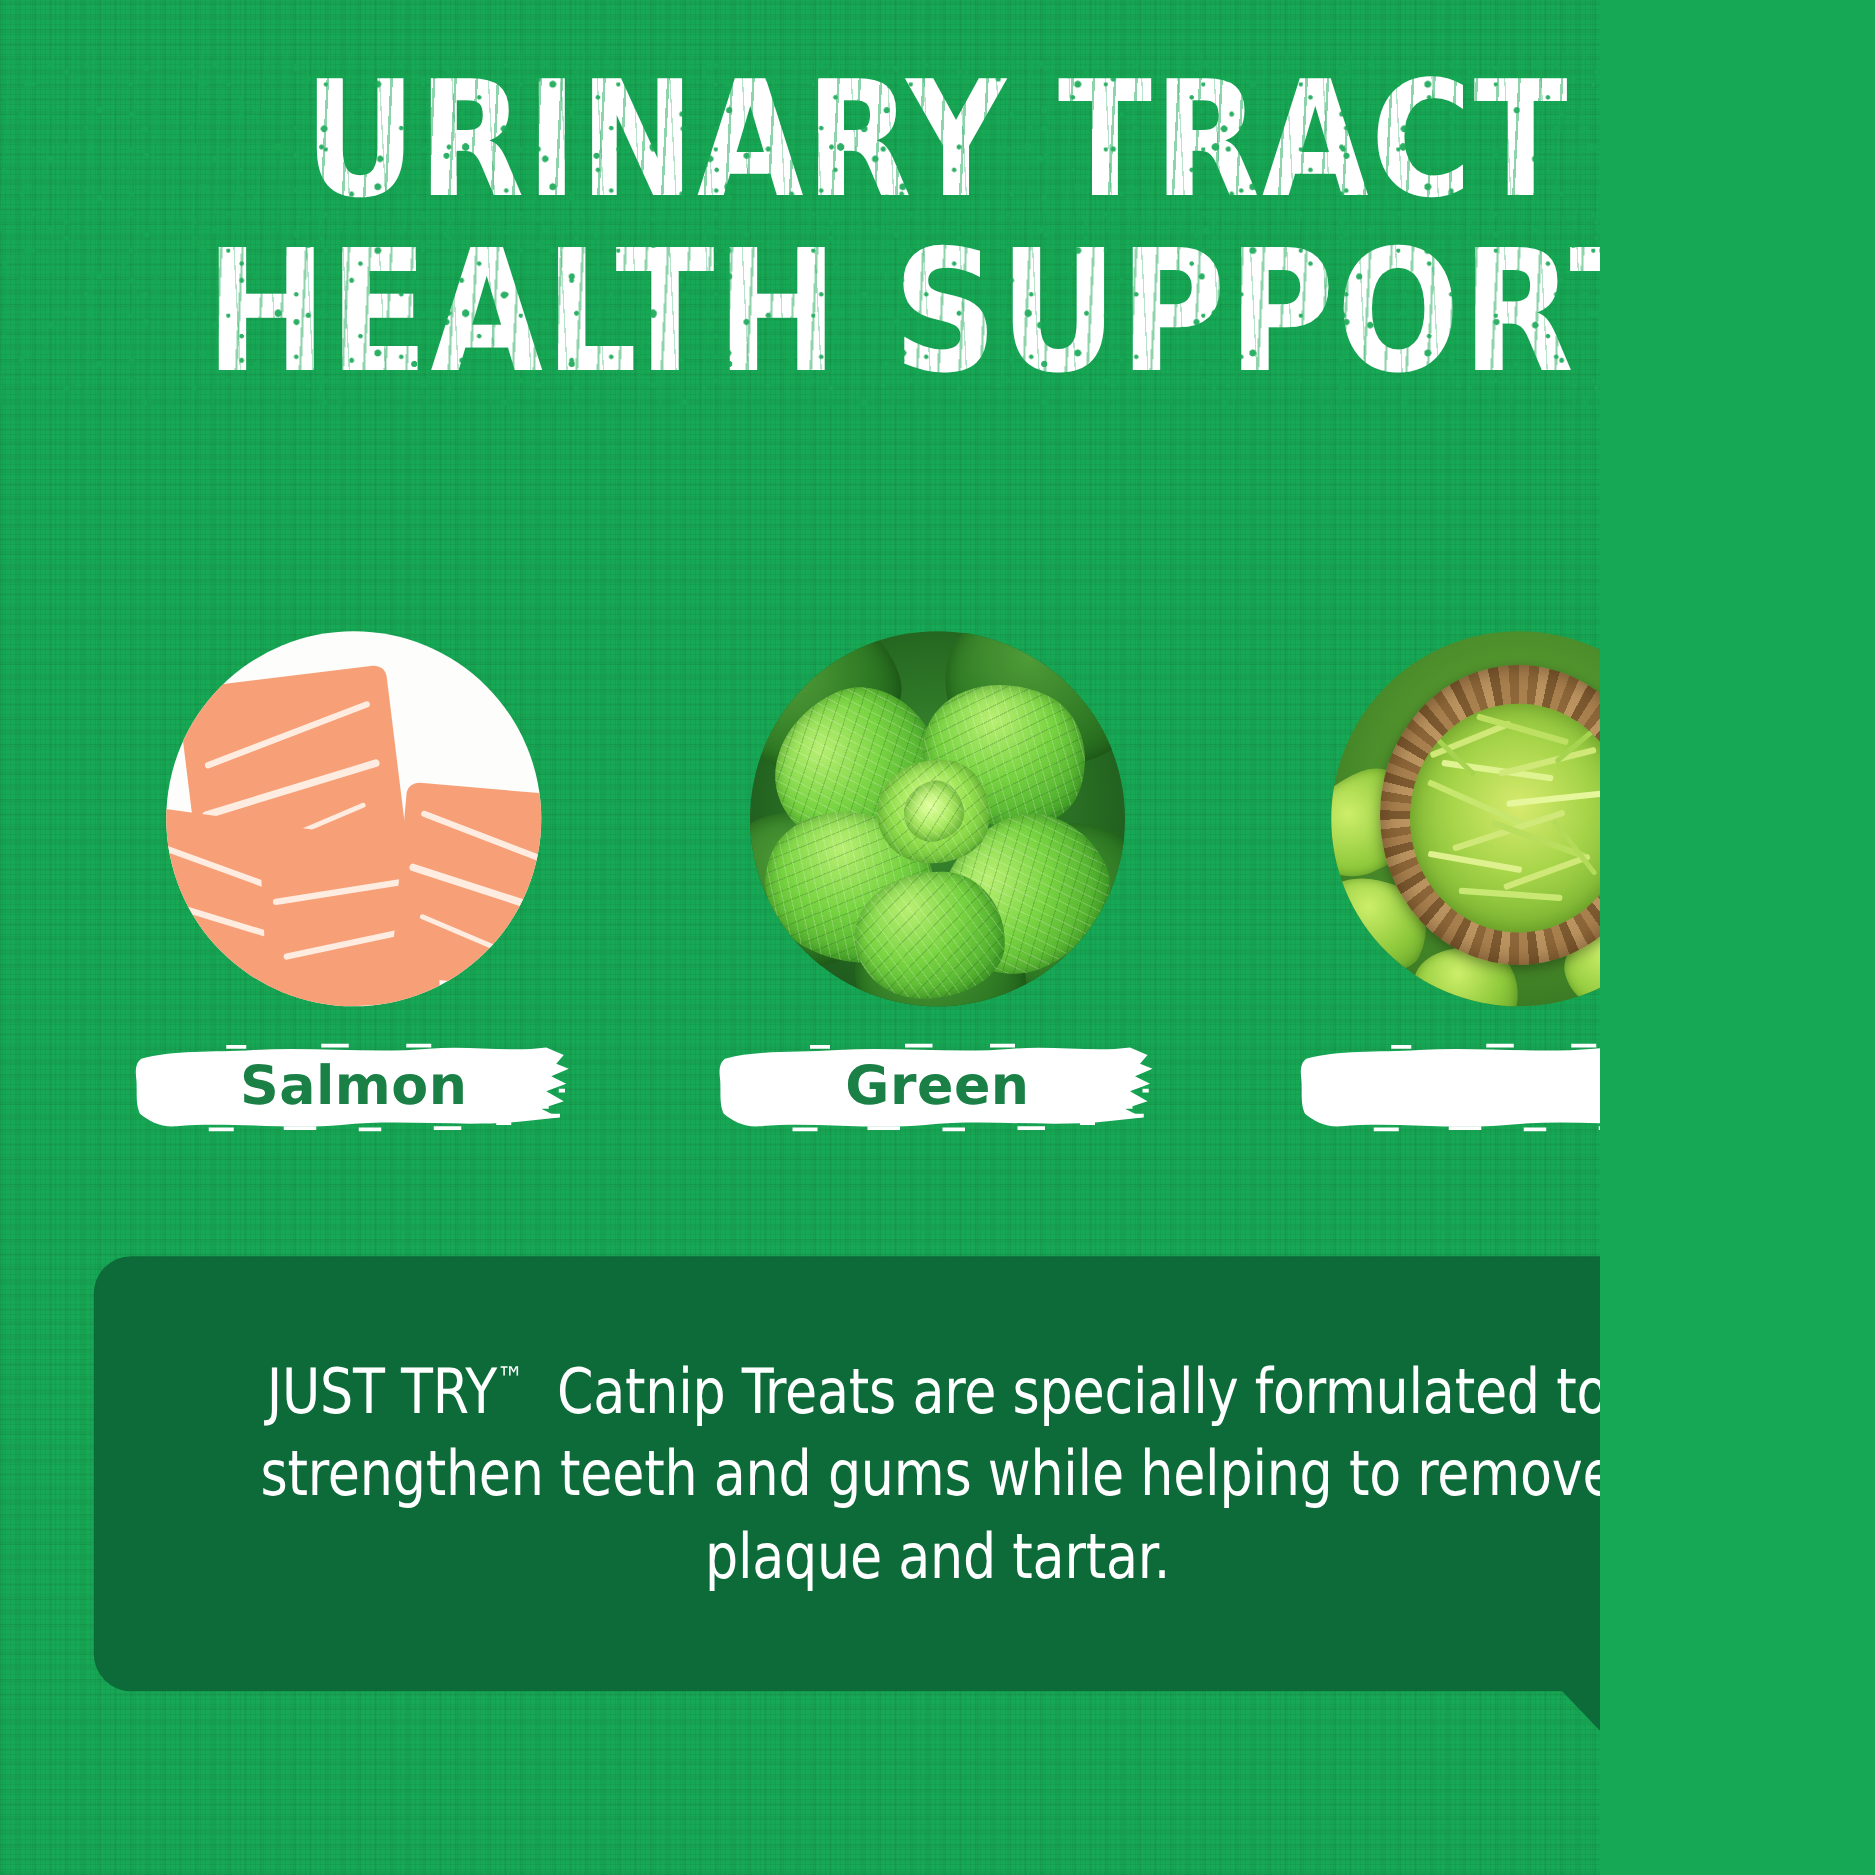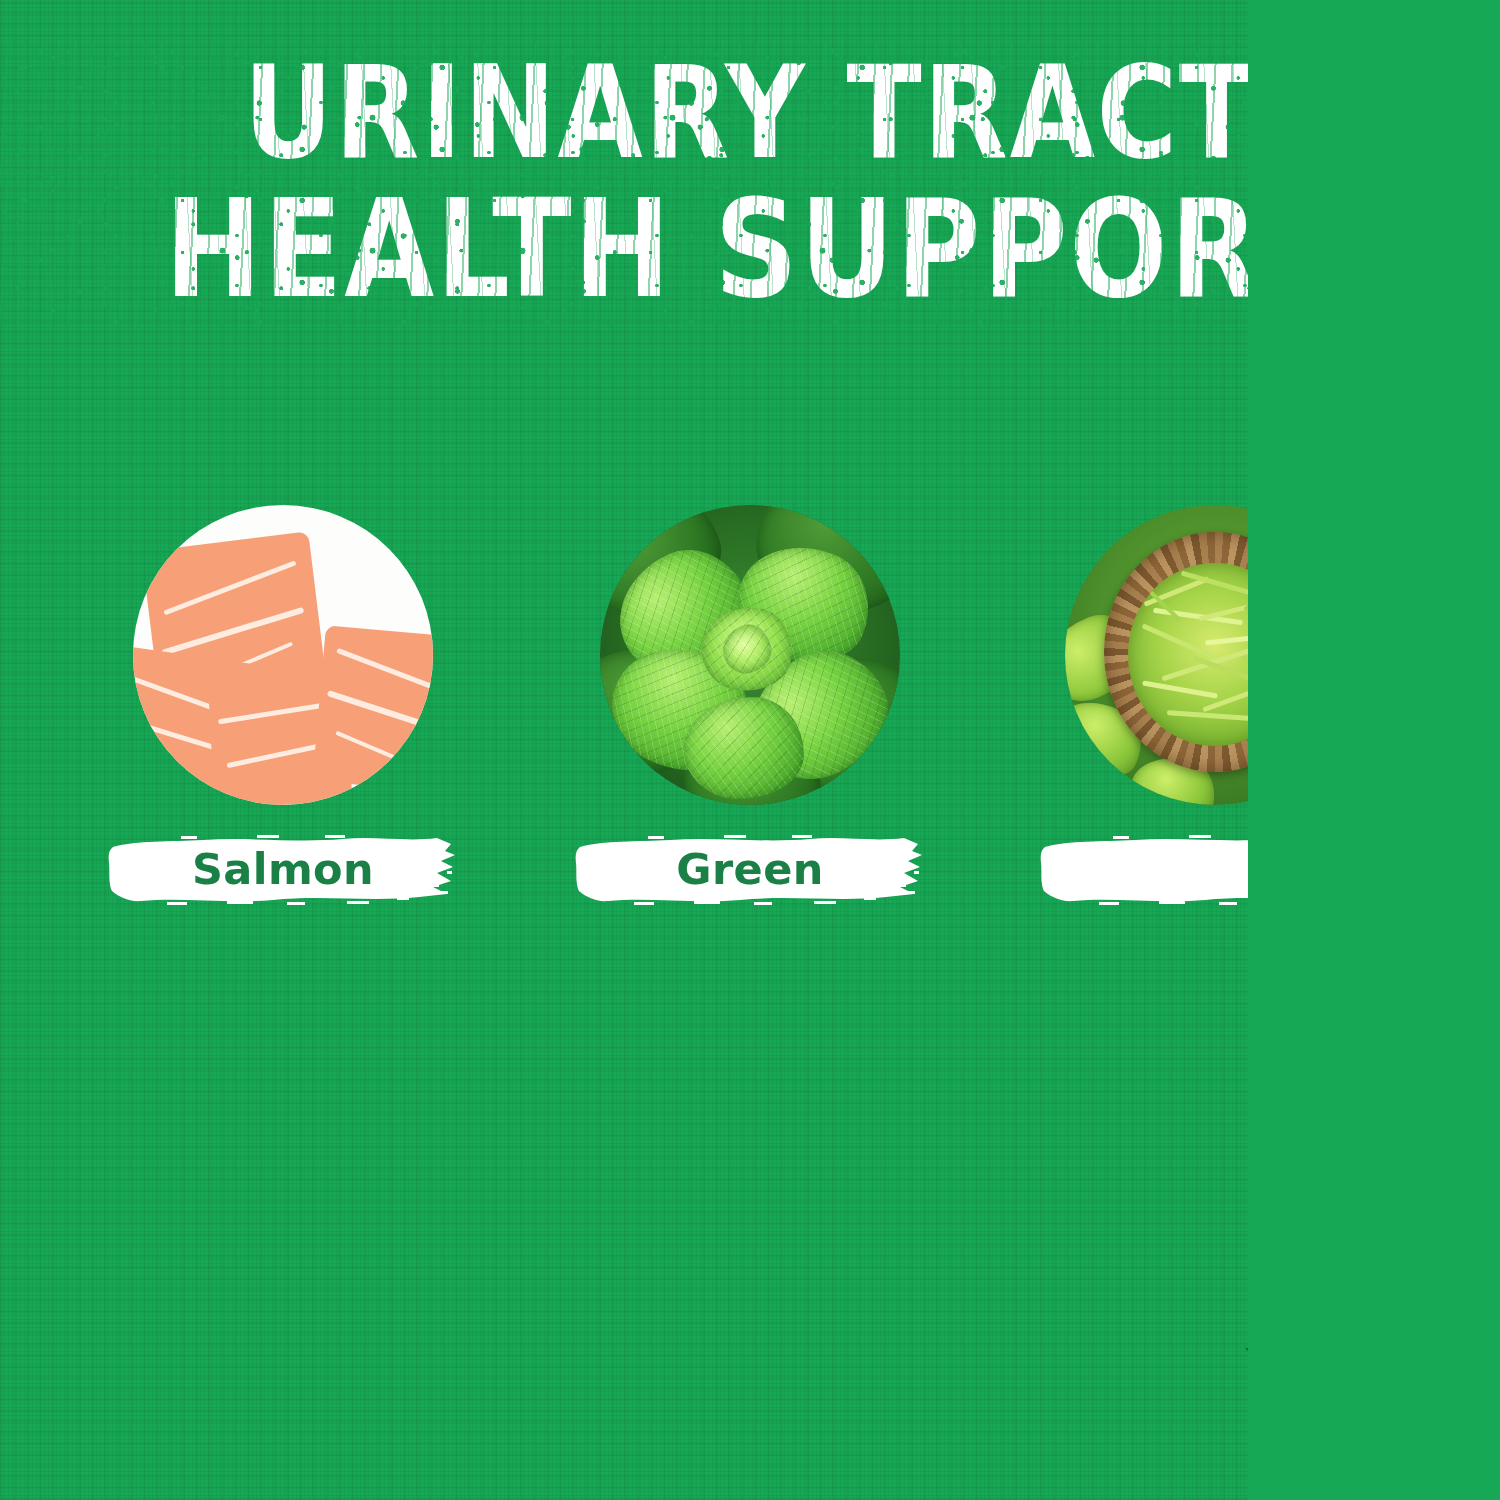--- a/index.html
+++ b/index.html
@@ -5,20 +5,21 @@
   html,body{margin:0;padding:0;}
   body{
     width:1500px;height:1500px;overflow:hidden;
     font-family:"Liberation Sans", sans-serif;
     background:#17A855;
   }
   #page{
     position:relative;width:1248px;height:1500px;
     background:#17A855;
     overflow:hidden;
+    padding-left:32px;
   }
   
   #texture{
     position:absolute;inset:0;pointer-events:none;
     background-image:
       repeating-linear-gradient(0deg, rgba(0,0,0,.055) 0 1px, rgba(255,255,255,.035) 1px 2px, rgba(0,0,0,0) 2px 4px),
       repeating-linear-gradient(90deg, rgba(0,0,0,.055) 0 1px, rgba(255,255,255,.035) 1px 2px, rgba(0,0,0,0) 2px 4px),
       repeating-linear-gradient(0deg, rgba(0,0,0,.04) 0 3px, rgba(0,0,0,0) 3px 11px),
       repeating-linear-gradient(90deg, rgba(0,0,0,.04) 0 3px, rgba(0,0,0,0) 3px 13px);
     mix-blend-mode:multiply;opacity:.85;
@@ -356,18 +357,23 @@
               <rect x="240" y="70" width="22" height="3"></rect>
             <rect x="150" y="4" width="22" height="3"></rect>
               <rect x="74" y="5" width="16" height="3"></rect>
             <rect x="218" y="4" width="20" height="3"></rect>
           </g>
         </svg>
       </div>
     </div>
   </div>
 
+  <div id="bubble">
+    <div id="bubble-text">
+      <p><span>JUST TRY</span><span class="tm">™</span><span class="gap">&nbsp;</span><span>Catnip Treats are specially formulated to strengthen teeth and gums while helping to remove plaque and tartar.</span></p>
+    </div>
+  </div>
   <svg id="bubble-tail" viewBox="0 0 130 96">
     <path fill="#0C6B39" d="M0,0 L95,0 L92,96 Z"></path>
   </svg>
 
   <div id="texture"></div>
 </div>
 
 </body></html>

